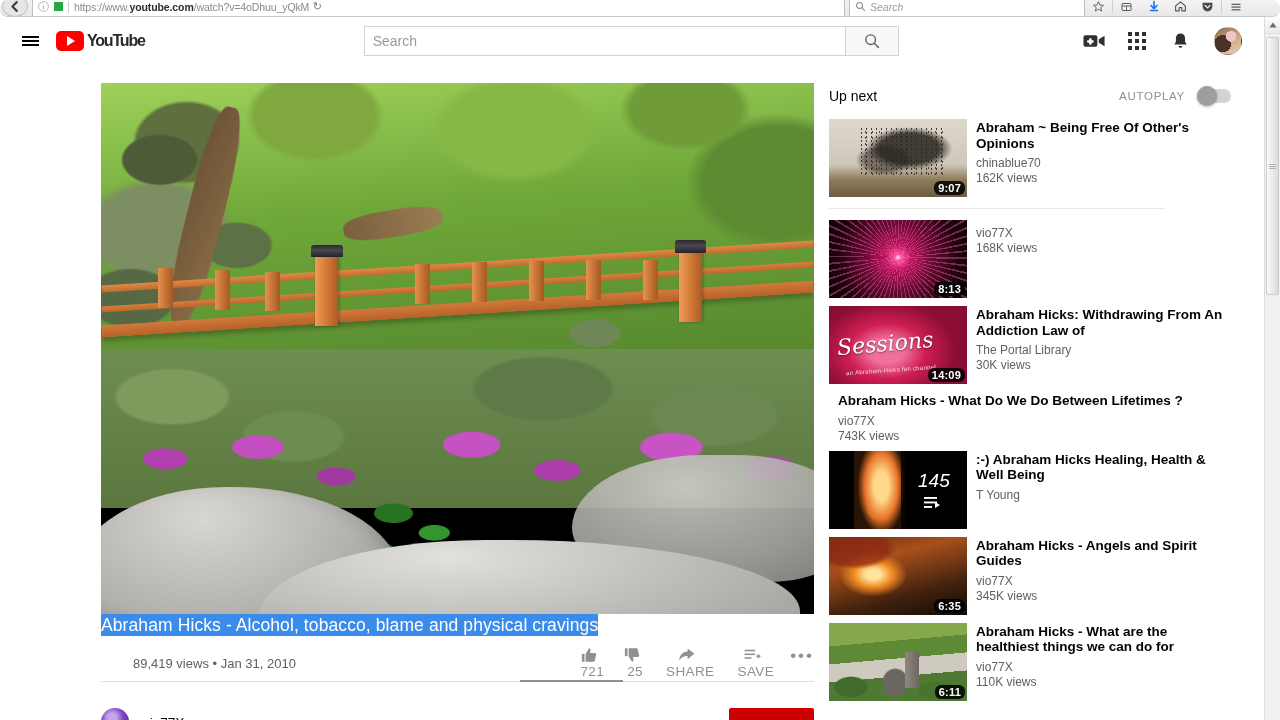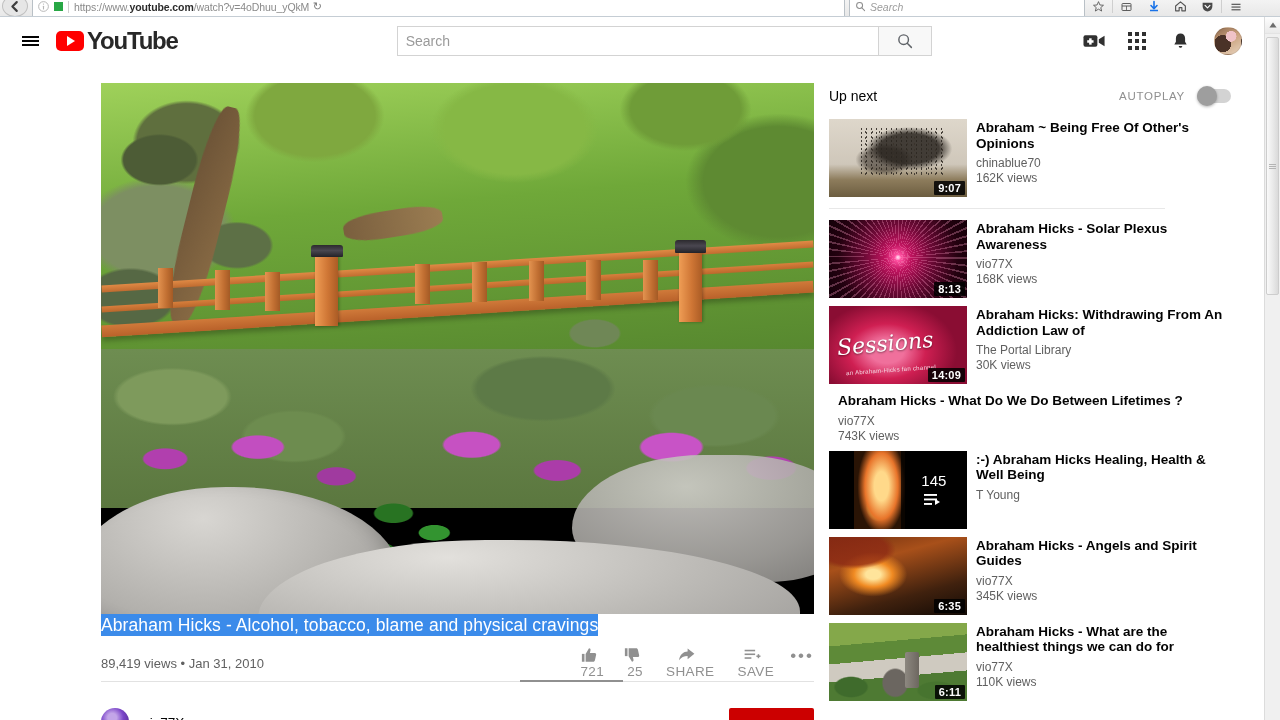--- a/index.html
+++ b/index.html
@@ -11,20 +11,21 @@
   }
 
   
   #browser-chrome {
     position: absolute; top: 0; left: 0;
     width: 1280px; height: 17px;
     background: linear-gradient(#f3f3f3, #e8e8e8);
     border-bottom: 1px solid #c5cdd4;
     display: flex; align-items: center;
     overflow: hidden;
+    border-radius: 8px;
   }
   .chrome-back {
     width: 26px; height: 22px;
     margin-left: 2px; margin-top: -4px;
     border-radius: 50%;
     background: #e6e6e6;
     border: 1px solid #c0c0c0;
     display: flex; align-items: center; justify-content: center;
     flex: 0 0 auto;
     position: relative;
@@ -91,21 +92,21 @@
   .yt-logo-box {
     width: 28px; height: 20px; background:#ff0000;
     border-radius:5px; display:flex; align-items:center; justify-content:center;
   }
   .yt-logo-tri {
     width:0;height:0;border-left:8px solid #fff;
     border-top:5px solid transparent;border-bottom:5px solid transparent;
     margin-left:2px;
   }
   .yt-logo-word {
-    font-size:24px; font-weight:700; color:#282828;
+    font-size:16px; font-weight:700; color:#282828;
     letter-spacing:-1.2px; margin-left:3px;
   }
   .yt-search-wrap {
     display:flex; margin-left: 219px; flex: 0 0 auto;
   }
   .yt-search-input {
     width: 481px; height: 30px;
     border: 1px solid #d3d3d3; border-right:none;
     background:#fff; padding-left: 8px;
     font-size: 14px; color: #000;
@@ -276,21 +277,21 @@
   #video-title {
     margin-top: 9px;
     font-size: 17.5px; line-height: 22px;
     color: #ffffff; font-weight: 400;
     background: #3b8bea;
     display:inline; padding: 1px 0;
     letter-spacing: .1px;
   }
   #meta-row {
     display:flex; align-items:center;
-    margin-top: 10px; height: 34px;
+    margin-top: 10px; height: 34px; margin-left: 32px;
   }
   #view-info {
     font-size: 13px; color: #606060;
   }
   #actions { margin-left:auto; display:flex; align-items:center; }
   .action {
     display:flex; align-items:center; height:34px;
     margin-left: 16px; color:#909090;
     font-size: 13.5px; font-weight:500; letter-spacing:.4px;flex-direction:column;
   }
@@ -350,30 +351,30 @@
   }
   .sidebar-item.first { margin-top: 11px; }
   .sb-thumb {
     width: 138px; height: 78px; flex:0 0 auto;
     position:relative; overflow:hidden; background:#111;
   }
   .sb-dur {
     position:absolute; right:2px; bottom:2px;
     background: rgba(0,0,0,.85); color:#fff;
     font-size: 11px; font-weight:600;
-    padding: 1px 4px; border-radius:1px;
+    padding: 1px 4px; border-radius:6px;
     letter-spacing:.2px;
   }
   .sb-playlist-overlay {
     position:absolute; right:0; top:0; width:48%; height:100%;
     background: rgba(0,0,0,.75);
     display:flex; flex-direction:column; align-items:center; justify-content:center;
     color:#fff;
   }
-  .sb-pl-count { font-size:15px; font-weight:400; }
+  .sb-pl-count { font-size:19px; font-weight:400;font-style:italic; }
   .sb-info { margin-left: 9px; padding-top:1px; overflow:hidden; }
   .sb-title {
     font-size: 13.5px; line-height: 15.5px;
     color:#030303; font-weight:600;
     max-height: 32px; overflow:hidden;
   }
   .sb-channel { font-size: 12px; color:#606060; margin-top: 5px; }
   .sb-views { font-size: 12px; color:#606060; margin-top: 1px; }
   #upnext-divider {
     height:1px; background:#e8e8e8; margin-top:11px; width: 336px;
@@ -754,21 +755,20 @@
     </div>
 
     <div id="upnext-divider"></div>
 
     <div class="sidebar-item" style="margin-top:11px;">
       <div class="sb-thumb">
         <div class="th-plexus"></div>
         <div class="sb-dur">8:13</div>
       </div>
       <div class="sb-info">
-        <div class="sb-title">Abraham Hicks - Solar Plexus Awareness</div>
         <div class="sb-channel">vio77X</div>
         <div class="sb-views">168K views</div>
       </div>
     </div>
 
     <div class="sidebar-item">
       <div class="sb-thumb">
         <div class="th-rose"></div>
         <div class="th-rose-text">Sessions</div>
         <div class="th-rose-sub">an Abraham-Hicks fan channel</div>

